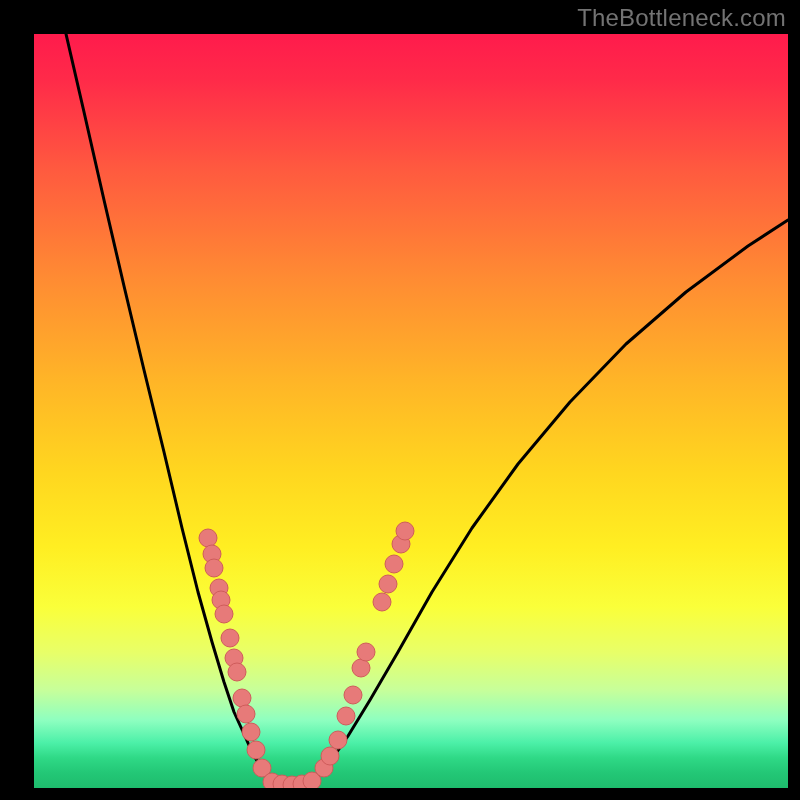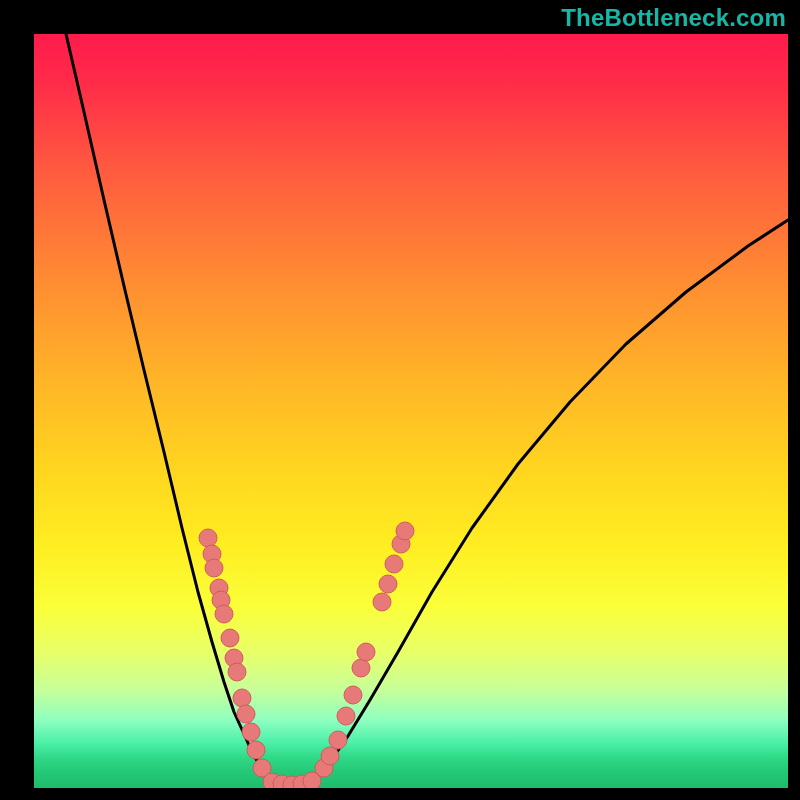--- a/index.html
+++ b/index.html
@@ -45,23 +45,23 @@
       #4cf0a8 94%,
       #2fd986 96%,
       #23c776 98%,
       #1ebc6d 100%
     );
   }
   .watermark {
     position: absolute;
     top: 4px;
     right: 14px;
-    color: #14b8a6;
+    color: #737373;
     font-size: 24px;
-    font-weight: 700;
+    font-weight: 400;
     letter-spacing: 0.2px;
   }
   svg.curves {
     position: absolute;
     inset: 0;
   }
 </style>
 </head>
 <body>
 

